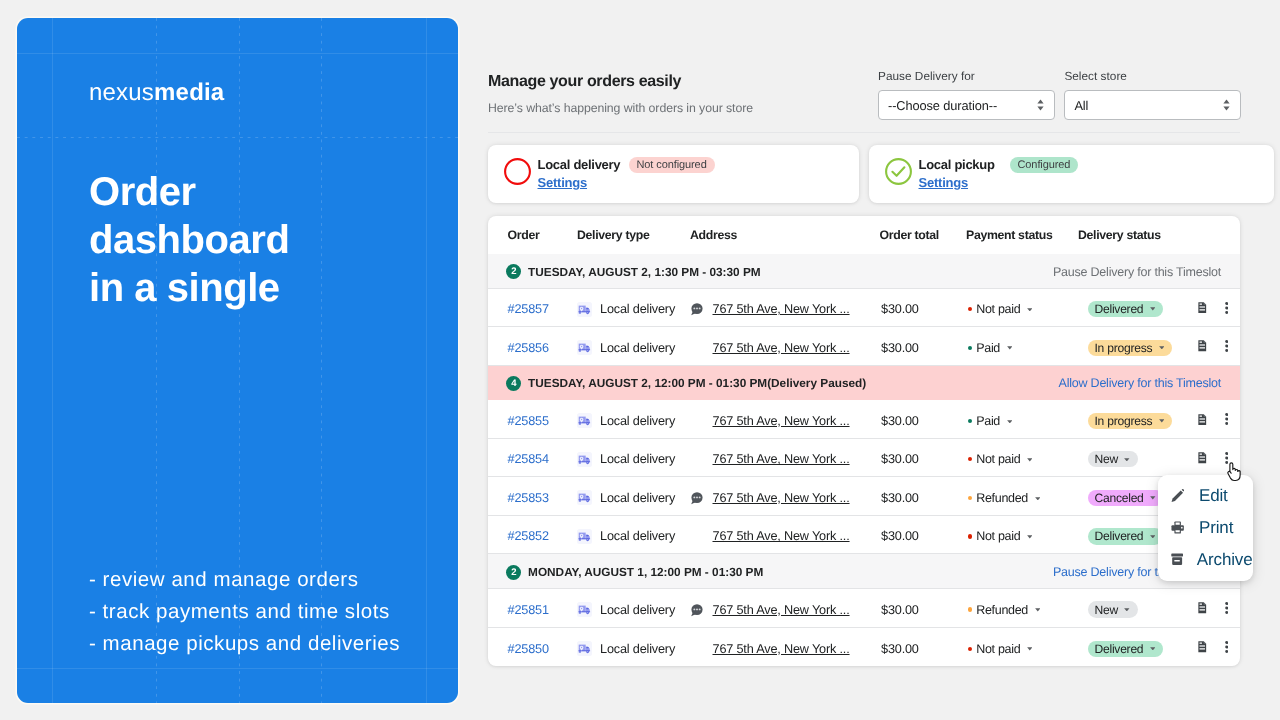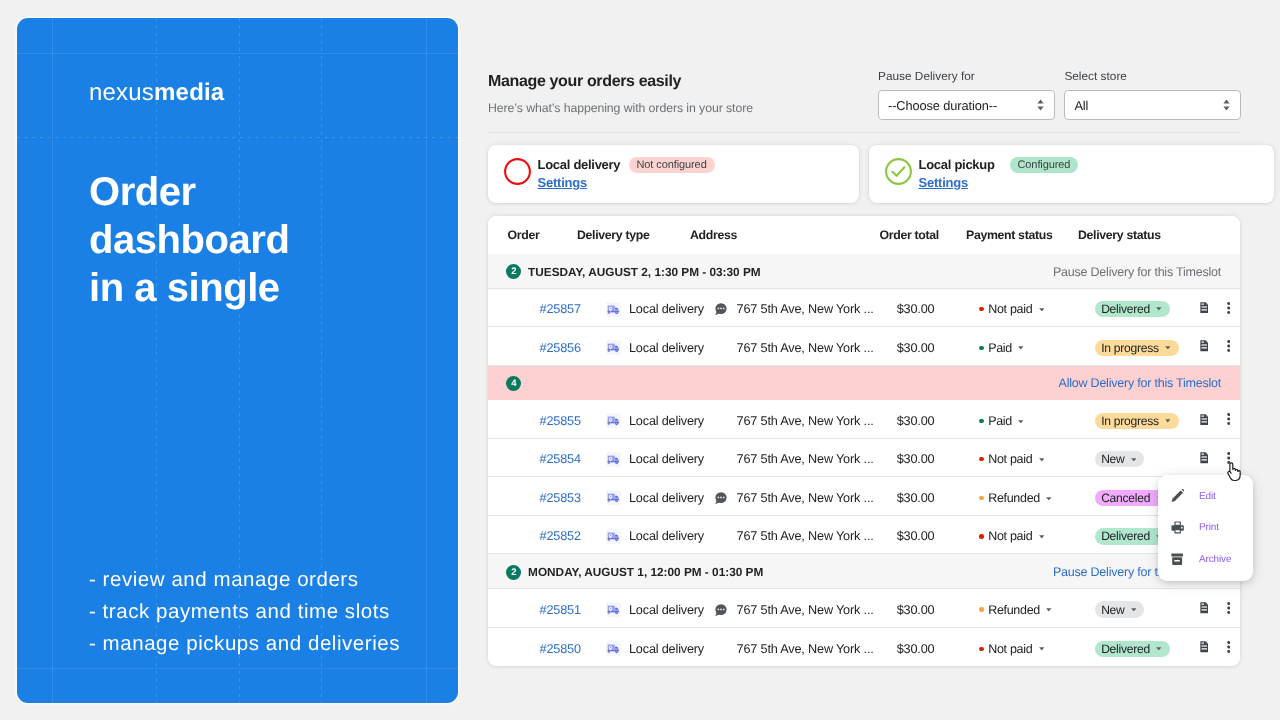--- a/index.html
+++ b/index.html
@@ -95,39 +95,39 @@
   .grouprow { height: 34.6px; display: flex; align-items: center; padding-top: 2px; background: #f6f6f7;
               border-bottom: 1px solid #e3e4e6;
               font-size: 11.8px; font-weight: 700; color: #202223; letter-spacing: 0px; }
   .grouprow.paused { background: #fdd1d1; border-bottom-color: #fdd1d1; }
   .badge-num { width: 15px; height: 15px; border-radius: 50%; background: #0a7a5e; color: #fff; font-size: 9.5px;
                display: flex; align-items: center; justify-content: center; font-weight: 700; margin-left: 18.3px; margin-right: 6.8px; line-height:1; }
   .group-act { margin-left: auto; font-size: 12.5px; font-weight: 400; margin-right: 19px; text-decoration: none; letter-spacing: -0.22px; }
   .row { height: 38.55px; display: flex; align-items: center; padding-top: 3.5px; font-size: 12.7px; color: #202223; border-bottom: 1px solid #e3e4e6; letter-spacing: -0.18px; }
   .row:last-child { border-bottom: none; }
 
-  .c-order { width: 89px; padding-left: 19.5px; margin-left: 32px; }
+  .c-order { width: 89px; padding-left: 19.5px; }
   .c-order a { color: #2c6ecb; text-decoration: none; }
   .c-type { width: 112.5px; display: flex; align-items: center; }
-  .c-addr { width: 191.5px; display: flex; align-items: center; }
+  .c-addr { width: 191.5px; display: flex; align-items: center; text-decoration: underline; }
   .c-total { width: 85px; }
   .c-pay { width: 122px; display: flex; align-items: center; font-size: 12.5px; letter-spacing: -0.3px; }
   .c-del { width: 110px; display: flex; align-items: center; }
   .c-ic { width: 42px; display: flex; align-items: center; justify-content: flex-start; gap: 18.5px; }
 
   .pill-status { height: 16.2px; border-radius: 8.5px; display: inline-flex; align-items: center; padding: 0 8px 0 6.5px; font-size: 12.1px; gap: 6.3px; letter-spacing: -0.25px; }
   .dot { width: 4.2px; height: 4.2px; border-radius: 50%; display: inline-block; margin-right: 4.5px; margin-left: 1.5px; }
 
   
   .menu {
     position: absolute; left: 1158px; top: 474.5px; width: 94.5px; height: 106.5px; background: #fff;
     border-radius: 9px; box-shadow: 0 2px 5px rgba(0,0,0,0.10), 0 2px 14px rgba(0,0,0,0.13);
     padding: 5.8px 0; z-index: 20;
   }
-  .menu-item { height: 31.7px; display: flex; align-items: center; padding: 0 0 0 12.5px; font-size: 10px; color: #8b5cf6; gap: 0; letter-spacing: -0.15px; }
+  .menu-item { height: 31.7px; display: flex; align-items: center; padding: 0 0 0 12.5px; font-size: 17px; color: #0c4a6e; gap: 0; letter-spacing: -0.15px; }
   .menu-item .mi { width: 28.5px; display: flex; align-items: center; }
   .cursor { position: absolute; left: 1225.5px; top: 462px; z-index: 30; }
 </style>
 </head>
 <body>
 
 <div class="page">
 
   <div class="hero">
     <div class="hero-grid">
@@ -339,20 +339,21 @@
               </svg></span>
             <span><svg width="3.4" height="12" viewBox="0 0 3.4 12">
                 <circle cx="1.7" cy="1.6" r="1.5" fill="#3e4347"></circle>
                 <circle cx="1.7" cy="6.0" r="1.5" fill="#3e4347"></circle>
                 <circle cx="1.7" cy="10.4" r="1.5" fill="#3e4347"></circle>
               </svg></span>
           </div>
         </div>
         <div class="grouprow paused">
           <span class="badge-num">4</span>
+          <span>TUESDAY, AUGUST 2, 12:00 PM - 01:30 PM(Delivery Paused)</span>
           <a class="group-act" href="#" style="color:#2c6ecb">Allow Delivery for this Timeslot</a>
         </div>
         <div class="row">
           <div class="c-order"><a href="#">#25855</a></div>
           <div class="c-type">
             <span style="margin-right:8px;display:flex">
               <svg width="15" height="15" viewBox="0 0 15 15">
                 <rect x="0" y="0" width="15" height="15" rx="2.5" fill="#f4f5fd"></rect>
                 <path d="M1.7 3.6h7.0v6.6H1.7z" fill="#949bef"></path>
                 <path d="M8.7 5.4h2.1l2.0 2.3v2.5H8.7z" fill="#949bef"></path>

